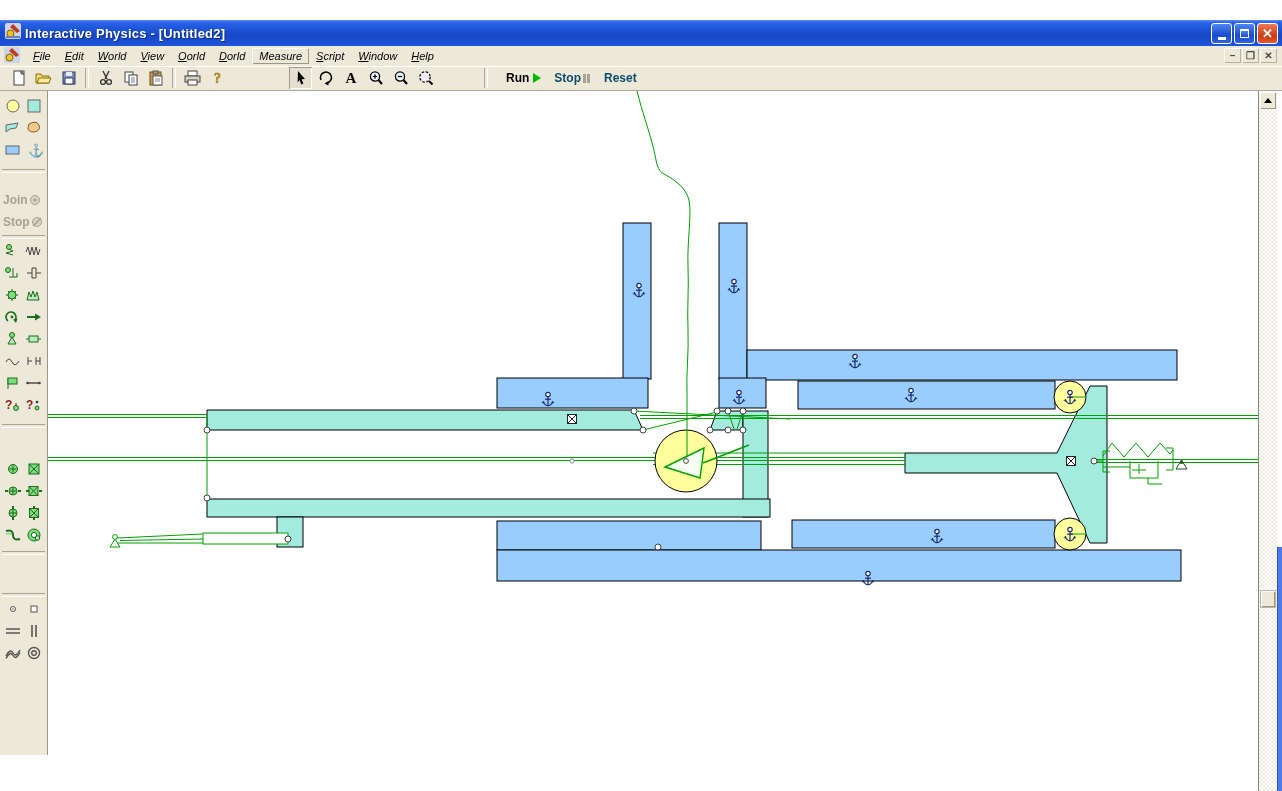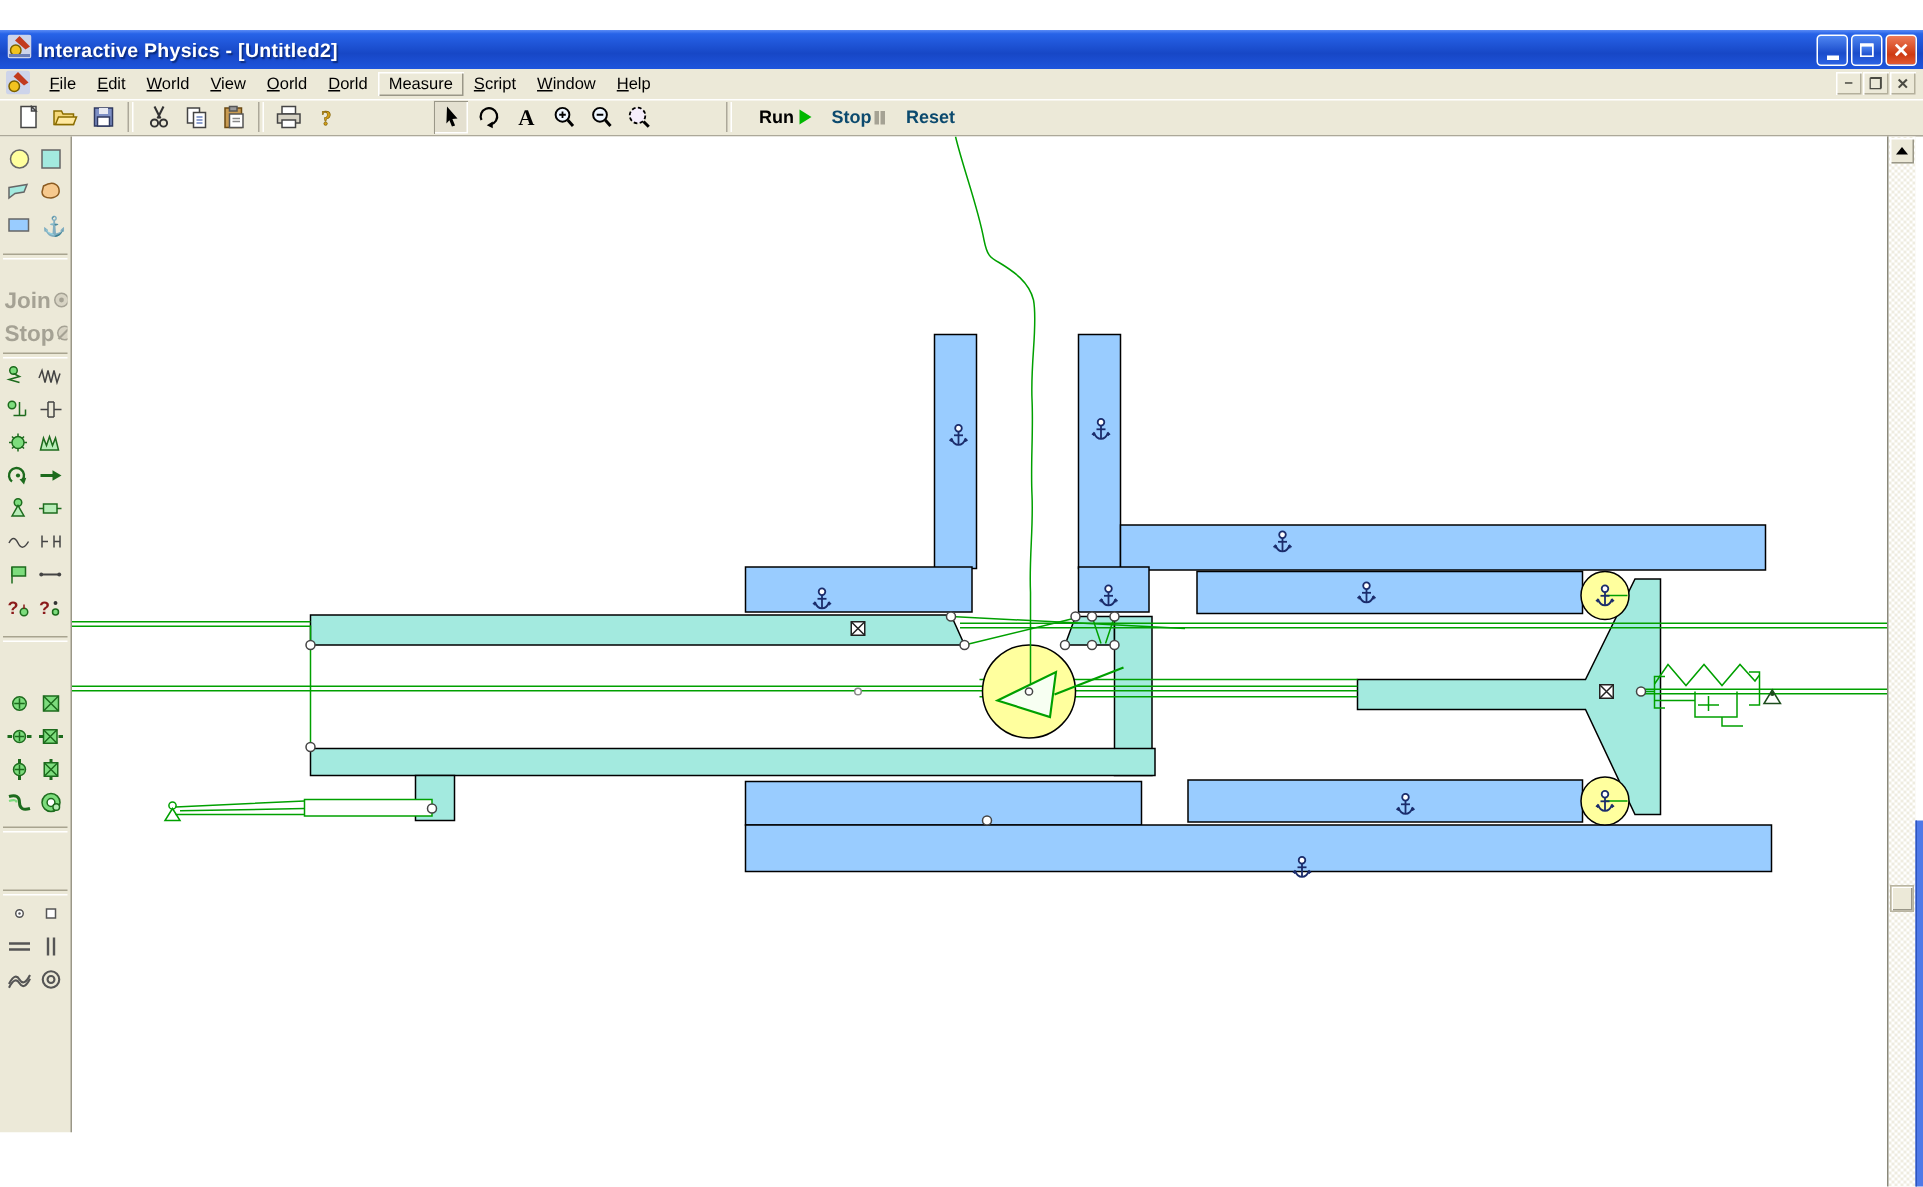--- a/index.html
+++ b/index.html
@@ -20,21 +20,21 @@
   .glyph-min{width:8px;height:3px;background:#fff;margin-top:9px;}
   .glyph-restore{width:9px;height:9px;position:relative;}
   .glyph-restore:before{content:"";position:absolute;right:0;top:0;width:7px;height:6px;border:1px solid #fff;border-top-width:2px;}
   .glyph-restore:after{content:"";position:absolute;left:0;bottom:0;width:7px;height:6px;border:1px solid #fff;border-top-width:2px;background:linear-gradient(180deg,#4E86F2,#1B4CCB);}
   .glyph-x{font-size:13px;font-weight:bold;line-height:1;}
 
   
   .menubar{position:absolute;left:0;top:26px;width:1282px;height:20px;background:#ECE9D8;
     display:flex;align-items:center;font-size:11px;color:#000;}
   .menubar .appicon-s{margin:0 6px 0 4px;}
-  .mi{padding:2px 7px;white-space:nowrap;}
+  .mi{padding:2px 7px;white-space:nowrap;font-style:italic;}
   .mi u{text-decoration:underline;}
   .mi.active{box-shadow:inset 1px 1px 0 #fff, inset -1px -1px 0 #9a9788;}
   .mdibtns{position:absolute;right:5px;top:2px;display:flex;gap:1px;}
   .mdib{width:17px;height:15px;display:flex;align-items:center;justify-content:center;
     color:#4a4a42;font-size:10px;font-weight:bold;background:#ECE9D8;
     box-shadow:inset 1px 1px 0 #fff, inset -1px -1px 0 #b4b09c;}
 
   
   .toolbar{position:absolute;left:0;top:46px;width:1282px;height:25px;background:#ECE9D8;
     border-bottom:1px solid #ACA899;box-shadow:0 1px 0 #fff inset;display:flex;align-items:center;box-sizing:border-box;}
@@ -46,21 +46,21 @@
   .runbar .dis{color:#0c4a6e;display:flex;align-items:center;gap:2px;padding:0 7px;}
   .playtri{width:0;height:0;border-left:8px solid #00B800;border-top:5px solid transparent;border-bottom:5px solid transparent;}
   .pausebars{display:inline-block;width:7px;height:9px;border-left:3px solid #A5A294;border-right:3px solid #A5A294;box-sizing:border-box;}
 
   
   .leftpanel{position:absolute;left:0;top:71px;width:48px;height:664px;background:#ECE9D8;
     border-right:1px solid #9a9788;box-sizing:border-box;}
   .lsect{position:absolute;left:0;width:47px;}
   .trow{display:flex;justify-content:space-evenly;align-items:center;height:22px;}
   .groove{position:absolute;left:2px;width:43px;height:2px;border-top:1px solid #a8a48f;border-bottom:1px solid #fff;}
-  .jsbtn{position:absolute;left:3px;width:42px;height:20px;color:#A5A294;font-weight:bold;font-size:15px;
+  .jsbtn{position:absolute;left:3px;width:42px;height:20px;color:#A5A294;font-weight:bold;font-size:12px;
     display:flex;align-items:center;gap:1px;}
 
   
   .canvas{position:absolute;left:48px;top:71px;width:1210px;height:720px;background:#fff;}
   .vscroll{position:absolute;left:1258px;top:71px;width:19px;height:720px;
     background:repeating-conic-gradient(#efece0 0% 25%, #ffffff 0% 50%) 0 0/4px 4px;
     border-left:1px solid #8a887a;box-sizing:border-box;}
   .sbtn{position:absolute;left:1px;width:16px;height:17px;background:#ECE9D8;
     box-shadow:inset 1px 1px 0 #fff, inset -1px -1px 0 #9a9788;display:flex;align-items:center;justify-content:center;}
   .uptri{width:0;height:0;border-bottom:5px solid #000;border-left:4px solid transparent;border-right:4px solid transparent;}

